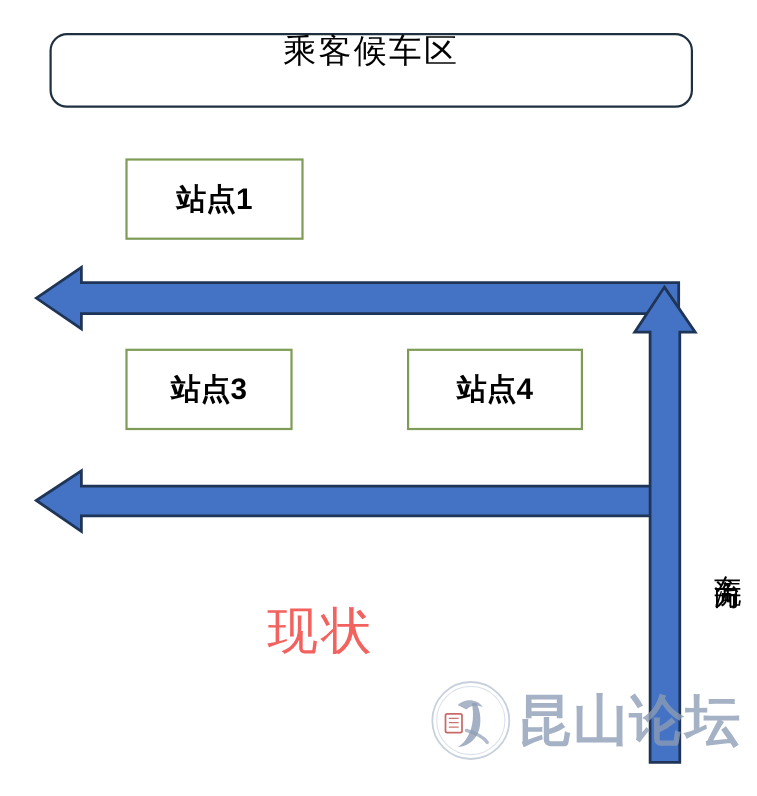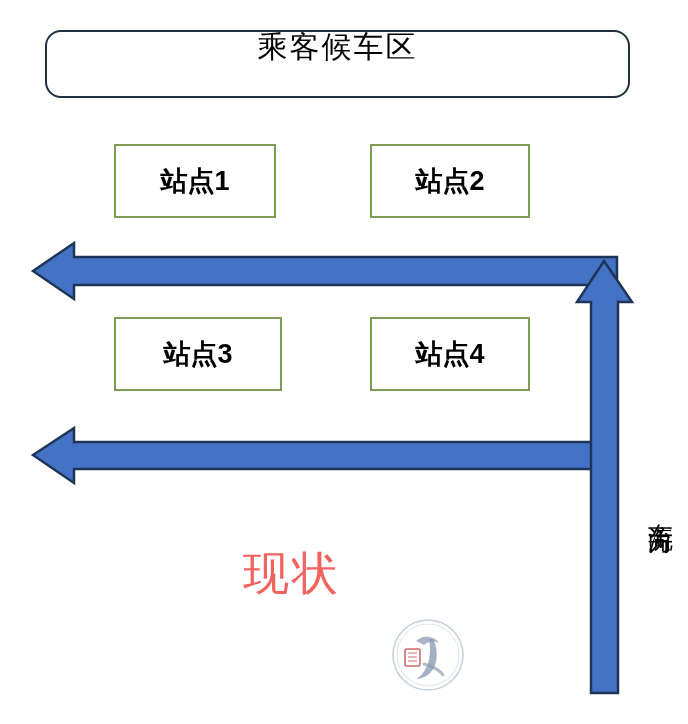--- a/index.html
+++ b/index.html
@@ -51,21 +51,21 @@
     box-sizing: border-box;
     font-weight: bold;
   }
   .station-label {
     font-size: 27px;
     color: #000000;
     line-height: 1;
   }
   #station-1 { left: 114px; top: 144px; width: 162px; height: 74px; }
   #station-2 { left: 370px; top: 144px; width: 160px; height: 74px; }
-  #station-3 { left: 114px; top: 317px; width: 168px; height: 74px; }
+  #station-3 { left: 114px; top: 317px; width: 152px; height: 74px; }
   #station-4 { left: 370px; top: 317px; width: 160px; height: 74px; }
 
   
   #arrow-layer {
     position: absolute;
     left: 0;
     top: 0;
     width: 688px;
     height: 724px;
   }
@@ -130,23 +130,20 @@
 
 <div id="canvas">
 
   <div class="waiting-area">
     <span class="waiting-area-label">乘客候车区</span>
   </div>
 
   <div class="station-box" id="station-1">
     <span class="station-label">站点1</span>
   </div>
-  <div class="station-box" id="station-2">
-    <span class="station-label">站点2</span>
-  </div>
   <div class="station-box" id="station-3">
     <span class="station-label">站点3</span>
   </div>
   <div class="station-box" id="station-4">
     <span class="station-label">站点4</span>
   </div>
 
   <svg id="arrow-layer" viewBox="0 0 688 724">
 
     <polygon points="33,271 74,243 74,257 617,257 617,285 74,285 74,299" fill="#4472c4" stroke="#1f3557" stroke-width="2.5" stroke-linejoin="miter"></polygon>
@@ -165,15 +162,16 @@
       <svg viewBox="0 0 76 76" width="76" height="76">
         <circle cx="38" cy="38" r="35" fill="none" stroke="#b9c4d4" stroke-width="1.6" opacity="0.8"></circle>
         <circle cx="38" cy="38" r="31" fill="none" stroke="#cdd6e2" stroke-width="1" opacity="0.7"></circle>
         <path d="M26 24 C33 17, 45 19, 49 26 C45 24, 38 24, 34 28 Z" fill="#8d9cb4" opacity="0.75"></path>
         <path d="M39 22 C41 33, 40 43, 36 51 C33 57, 30 60, 26 62 C33 62, 42 57, 45 48 C48 40, 47 29, 43 22 Z" fill="#8d9cb4" opacity="0.8"></path>
         <path d="M34 47 C41 49, 49 52, 53 58" fill="none" stroke="#8d9cb4" stroke-width="3" opacity="0.7" stroke-linecap="round"></path>
         <rect x="15" y="32" width="15" height="17" rx="1.5" fill="none" stroke="#c0504d" stroke-width="1.6" opacity="0.85"></rect>
         <path d="M18 36 h9 M18 40 h9 M18 44 h9" stroke="#c0504d" stroke-width="1.2" opacity="0.8"></path>
       </svg>
     </div>
+    <div class="watermark-text">昆山论坛</div>
   </div>
 
 </div>
 
 </body></html>

